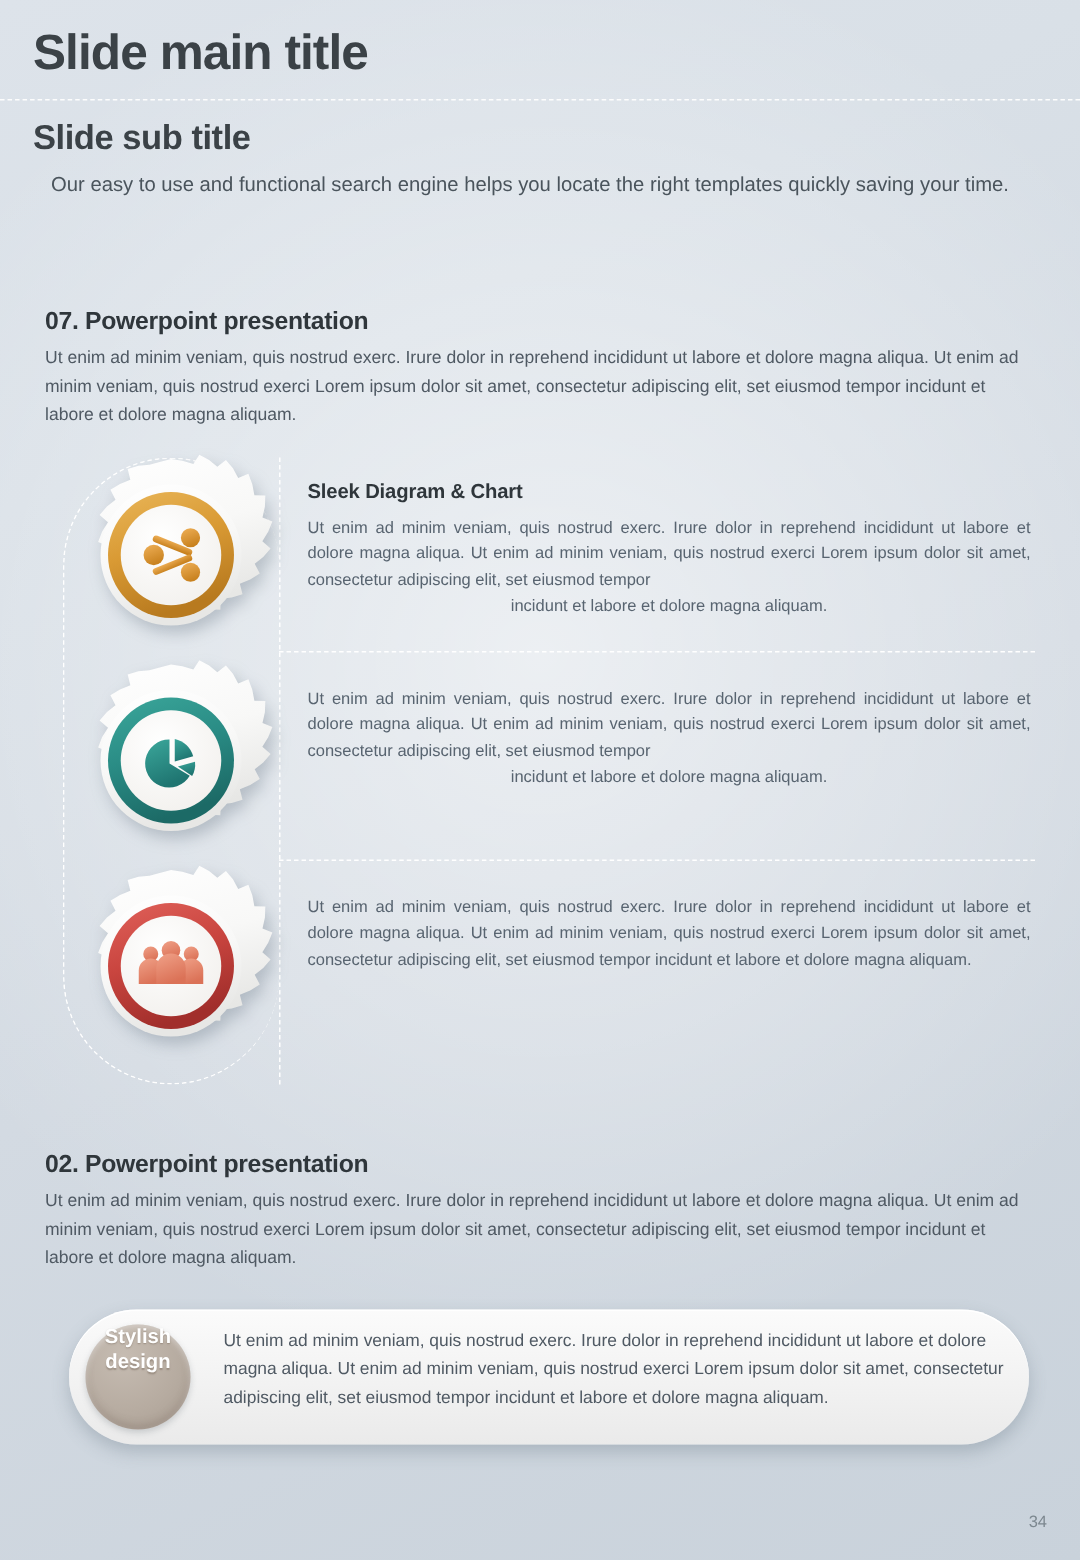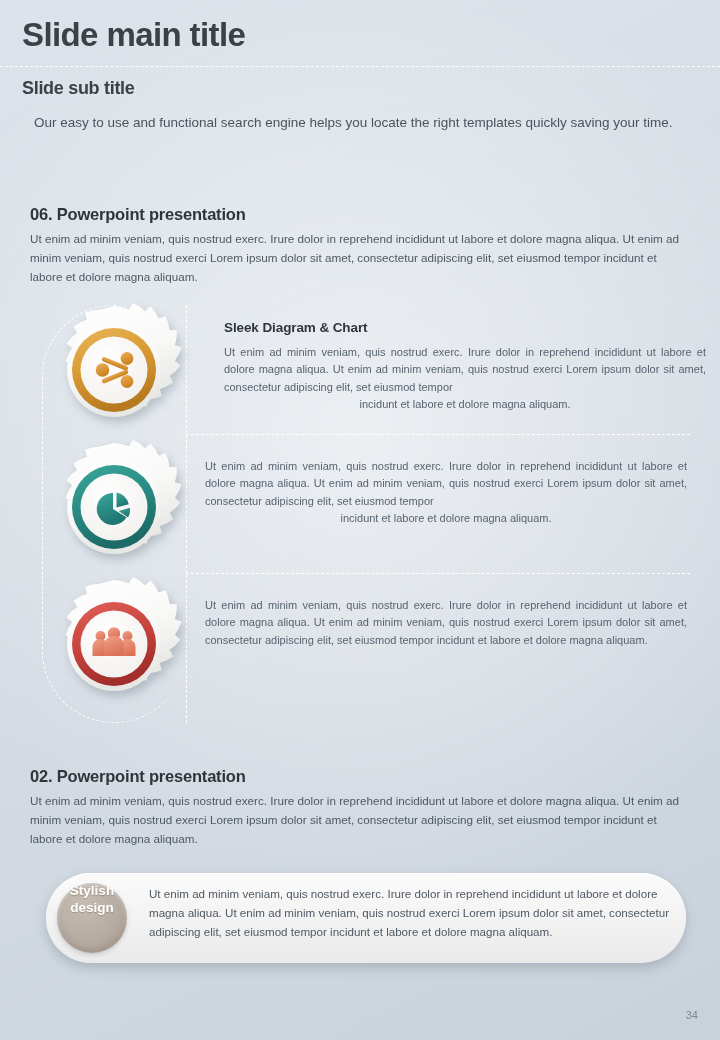--- a/index.html
+++ b/index.html
@@ -23,21 +23,21 @@
     font-size:33px;font-weight:bold;color:#3b4247;letter-spacing:-0.6px;
     line-height:1.1;
   }
   .rule{
     position:absolute;left:0;width:720px;height:0;
     border-top:1px dashed #ffffff;opacity:.95;
   }
   .rule.r1{top:66px;}
   .sub-title{
     position:absolute;left:22px;top:78px;
-    font-size:18px;font-weight:bold;color:#3b4247;letter-spacing:-0.3px;
+    font-size:23px;font-weight:bold;color:#3b4247;letter-spacing:-0.3px;
   }
   .sub-desc{
     position:absolute;left:22px;top:113px;width:660px;
     font-size:13.5px;color:#4a545c;line-height:1.55;margin-left:12px;
   }
   
   .sec-title{
     position:absolute;left:30px;
     font-size:16.5px;font-weight:bold;color:#2f363b;letter-spacing:-0.2px;
   }
@@ -70,21 +70,21 @@
   .gear{
     position:absolute;left:44px;width:140px;height:140px;
   }
   #gear1{top:300px;}
   #gear2{top:437px;}
   #gear3{top:574px;}
   .gear svg{display:block;width:140px;height:140px;
     filter:drop-shadow(3px 5px 5px rgba(90,105,120,0.33));}
   
   .feat{position:absolute;left:205px;width:482px;}
-  #feat1{top:320px;margin-left:19px;}
+  #feat1{top:320px;}
   #feat2{top:458px;}
   #feat3{top:597px;}
   .feat-title{
     font-size:13.5px;font-weight:bold;color:#2f363b;
     margin:0 0 9px 0;letter-spacing:-0.1px;
   }
   .feat-body{
     font-size:11px;color:#586470;line-height:1.58;
     text-align:justify;margin:0;
   }
@@ -125,21 +125,21 @@
 
 <div id="slide">
 
   <div class="hdr">
     <div class="main-title">Slide main title</div>
     <div class="rule r1"></div>
     <div class="sub-title">Slide sub title</div>
     <div class="sub-desc">Our easy to use and functional search engine helps you locate the right templates quickly saving your time.</div>
   </div>
 
-  <div class="sec-title" id="sec1-title">06. Powerpoint presentation</div>
+  <div class="sec-title" id="sec1-title">07. Powerpoint presentation</div>
   <div class="sec-desc" id="sec1-desc">Ut enim ad minim veniam, quis nostrud exerc. Irure dolor in reprehend incididunt ut labore et dolore magna aliqua. Ut enim ad minim veniam, quis nostrud exerci  Lorem ipsum dolor sit amet, consectetur adipiscing elit, set eiusmod tempor incidunt et labore et dolore magna aliquam.</div>
 
   <div class="gear-frame"></div>
   <div class="vdash"></div>
   <div class="hdash" id="hdash1"></div>
   <div class="hdash" id="hdash2"></div>
 
   <div class="gear" id="gear1">
     <svg viewBox="0 0 140 140" xmlns="http://www.w3.org/2000/svg">
       <defs>

